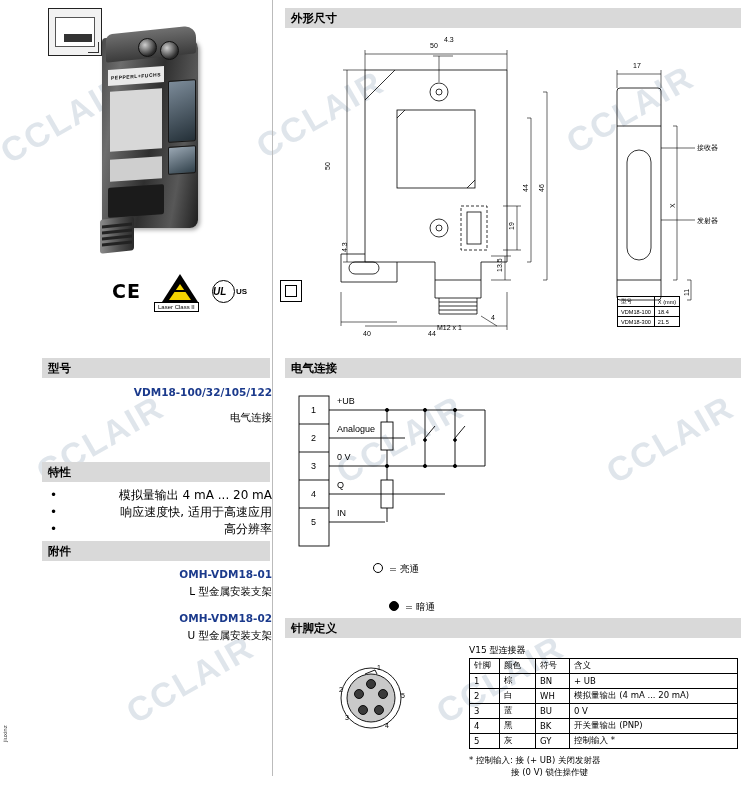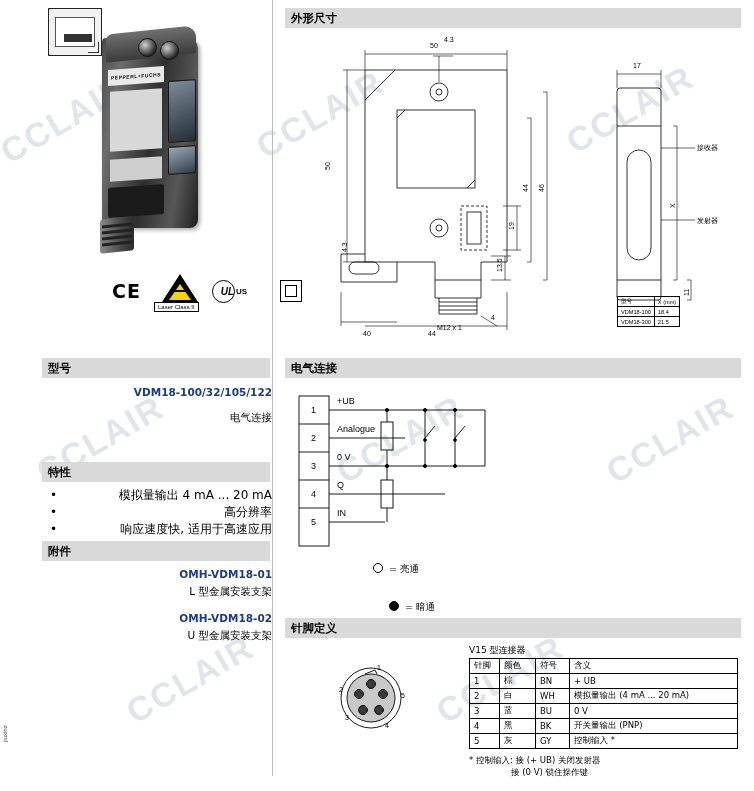--- a/index.html
+++ b/index.html
@@ -244,21 +244,21 @@
     position: absolute;
     left: 170px; top: 8px;
     font-size: 12px;
     font-weight: bold;
   }
   .ul-mark .circle {
     display: inline-block;
     width: 21px; height: 21px;
     border: 1.4px solid #000;
     border-radius: 50%;
-    text-align: right;
+    text-align: left;
     line-height: 21px;
     font-size: 10px;
     font-style: italic;
     font-weight: bold;
     vertical-align: middle;
   }
   .ul-mark .us {
     font-size: 8px;
     vertical-align: middle;
     margin-left: 1px;
@@ -482,22 +482,22 @@
     <div class="sec-body" style="top:384px;">
       <div class="bold-blue">VDM18-100/32/105/122</div>
       <div style="height:8px"></div>
       <div>电气连接</div>
     </div>
 
     <div class="sec-head" style="top:462px;">特性</div>
     <div class="sec-body" style="top:487px;">
       <ul class="bullets">
         <li>模拟量输出 4 mA ... 20 mA</li>
+        <li>响应速度快, 适用于高速应用</li>
         <li>高分辨率</li>
-        <li>响应速度快, 适用于高速应用</li>
       </ul>
     </div>
 
     <div class="sec-head" style="top:541px;">附件</div>
     <div class="sec-body" style="top:566px;">
       <div class="bold-blue">OMH-VDM18-01</div>
       <div>L 型金属安装支架</div>
       <div style="height:10px"></div>
       <div class="bold-blue">OMH-VDM18-02</div>
       <div>U 型金属安装支架</div>

